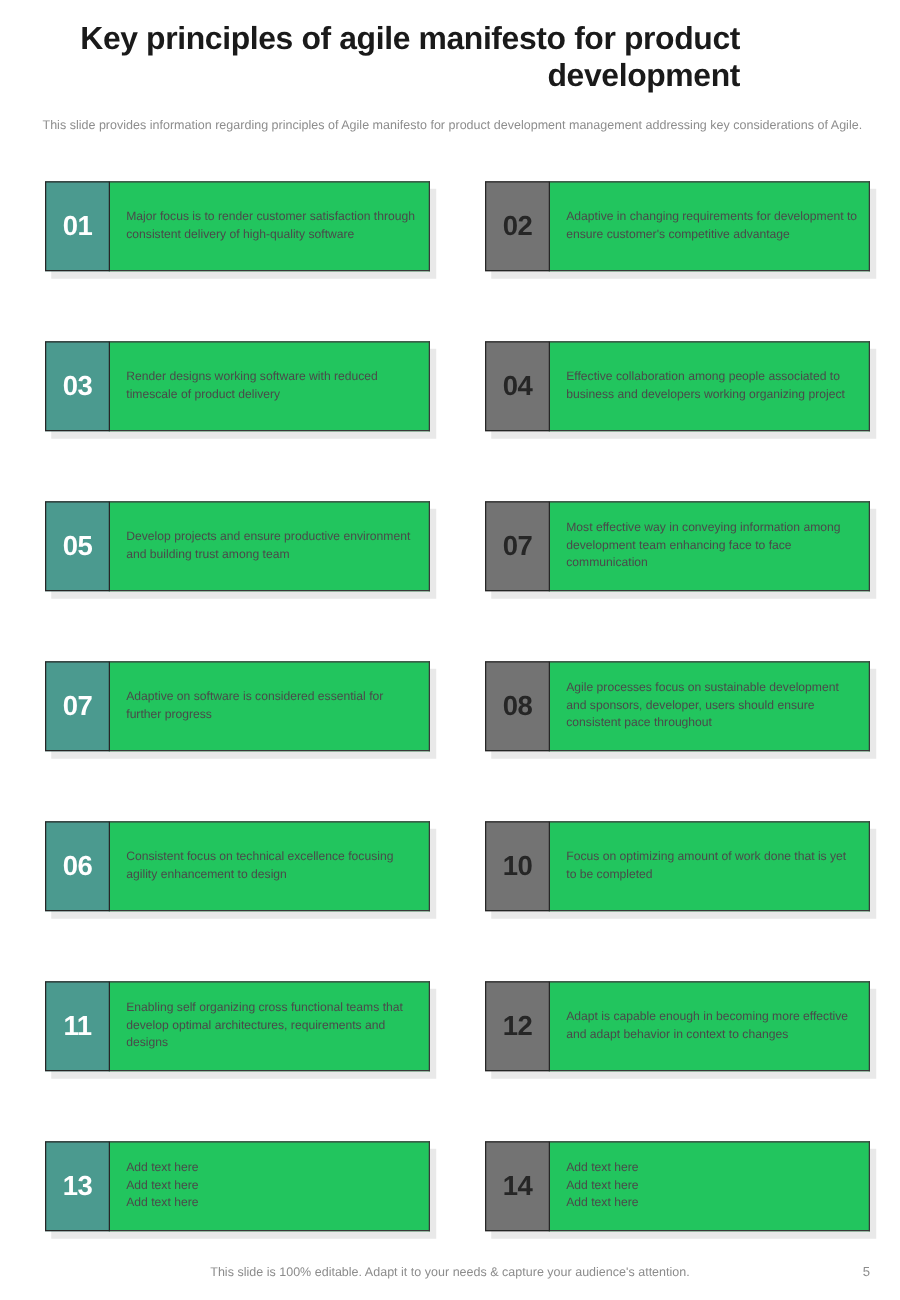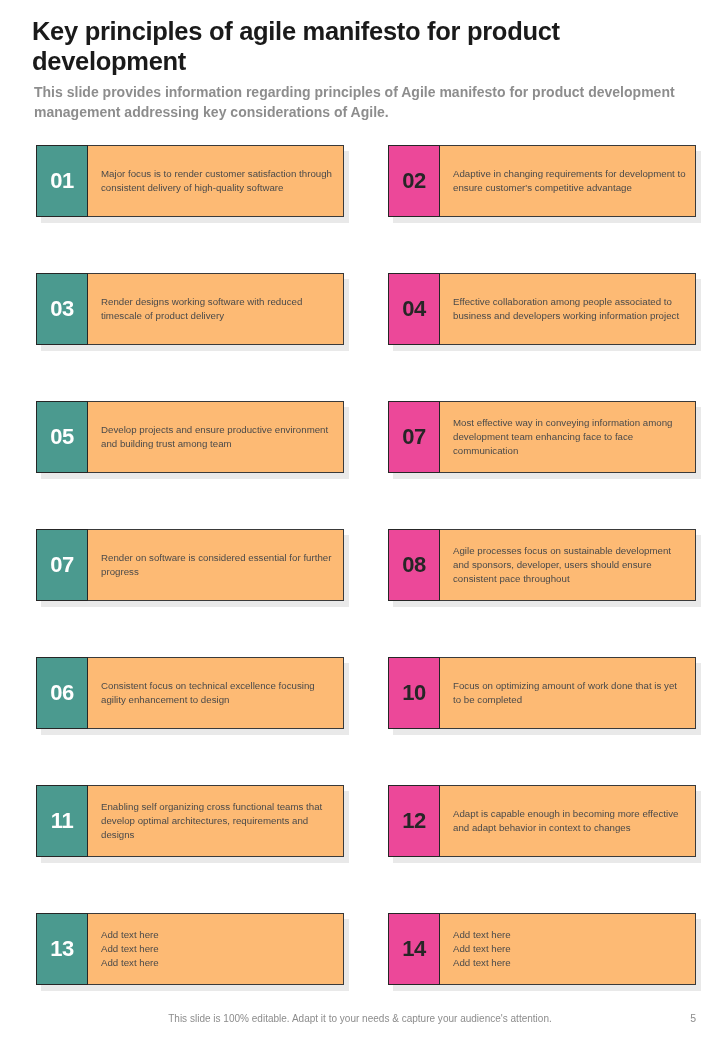--- a/index.html
+++ b/index.html
@@ -29,29 +29,29 @@
     padding: 16px 30px 0 32px;
   }
   .slide-title {
     font-size: 25.5px;
     font-weight: bold;
     color: #1a1a1a;
     line-height: 1.18;
     letter-spacing: -0.3px;
     margin: 0;
     max-width: 560px;
+    text-align: right;
   }
   .slide-subtitle {
-    font-size: 14px;
+    font-size: 10px;
     color: #8d8d8d;
     line-height: 1.42;
-    margin: 7px 0 0 2px;
+    margin: 18px 0 0 2px;
     max-width: 668px;
     letter-spacing: 0.01px;
-    font-weight: bold;
   }
 
   
   .grid {
     position: absolute;
     top: 140px;
     left: 0;
     width: 612px;
     display: grid;
     grid-template-columns: 352px 352px;
@@ -99,29 +99,29 @@
     justify-content: center;
     font-size: 22px;
     font-weight: bold;
     letter-spacing: -0.5px;
   }
   .num-block.teal {
     background: #4b9a8f;
     color: #ffffff;
   }
   .num-block.yellow {
-    background: #ec4899;
+    background: #737373;
     color: #262626;
   }
 
   .text-box {
     position: relative;
     z-index: 1;
     flex: 1;
-    background: #fdba74;
+    background: #22c55e;
     border: 1px solid #3a3a3a;
     border-left: none;
     box-sizing: border-box;
     margin-left: -1px;
     display: flex;
     align-items: center;
     padding: 4px 8px 4px 14px;
   }
   .card-text {
     font-size: 9.7px;
@@ -193,21 +193,21 @@
           <div class="text-box">
             <div class="card-text">Render designs working software with reduced timescale of product delivery</div>
           </div>
         </div>
       </div>
       <div class="cell">
         <div class="card">
           <div class="card-shadow"></div>
           <div class="num-block yellow">04</div>
           <div class="text-box">
-            <div class="card-text">Effective collaboration among people associated to business and developers working information project</div>
+            <div class="card-text">Effective collaboration among people associated to business and developers working organizing project</div>
           </div>
         </div>
       </div>
       <div class="cell">
         <div class="card">
           <div class="card-shadow"></div>
           <div class="num-block teal">05</div>
           <div class="text-box">
             <div class="card-text">Develop projects and ensure productive environment and building trust among team</div>
           </div>
@@ -220,21 +220,21 @@
           <div class="text-box">
             <div class="card-text">Most effective way in conveying information among development team enhancing face to face communication</div>
           </div>
         </div>
       </div>
       <div class="cell">
         <div class="card">
           <div class="card-shadow"></div>
           <div class="num-block teal">07</div>
           <div class="text-box">
-            <div class="card-text">Render on software is considered essential for further progress</div>
+            <div class="card-text">Adaptive on software is considered essential for further progress</div>
           </div>
         </div>
       </div>
       <div class="cell">
         <div class="card">
           <div class="card-shadow"></div>
           <div class="num-block yellow">08</div>
           <div class="text-box">
             <div class="card-text">Agile processes focus on sustainable development and sponsors, developer, users should ensure consistent pace throughout</div>
           </div>

